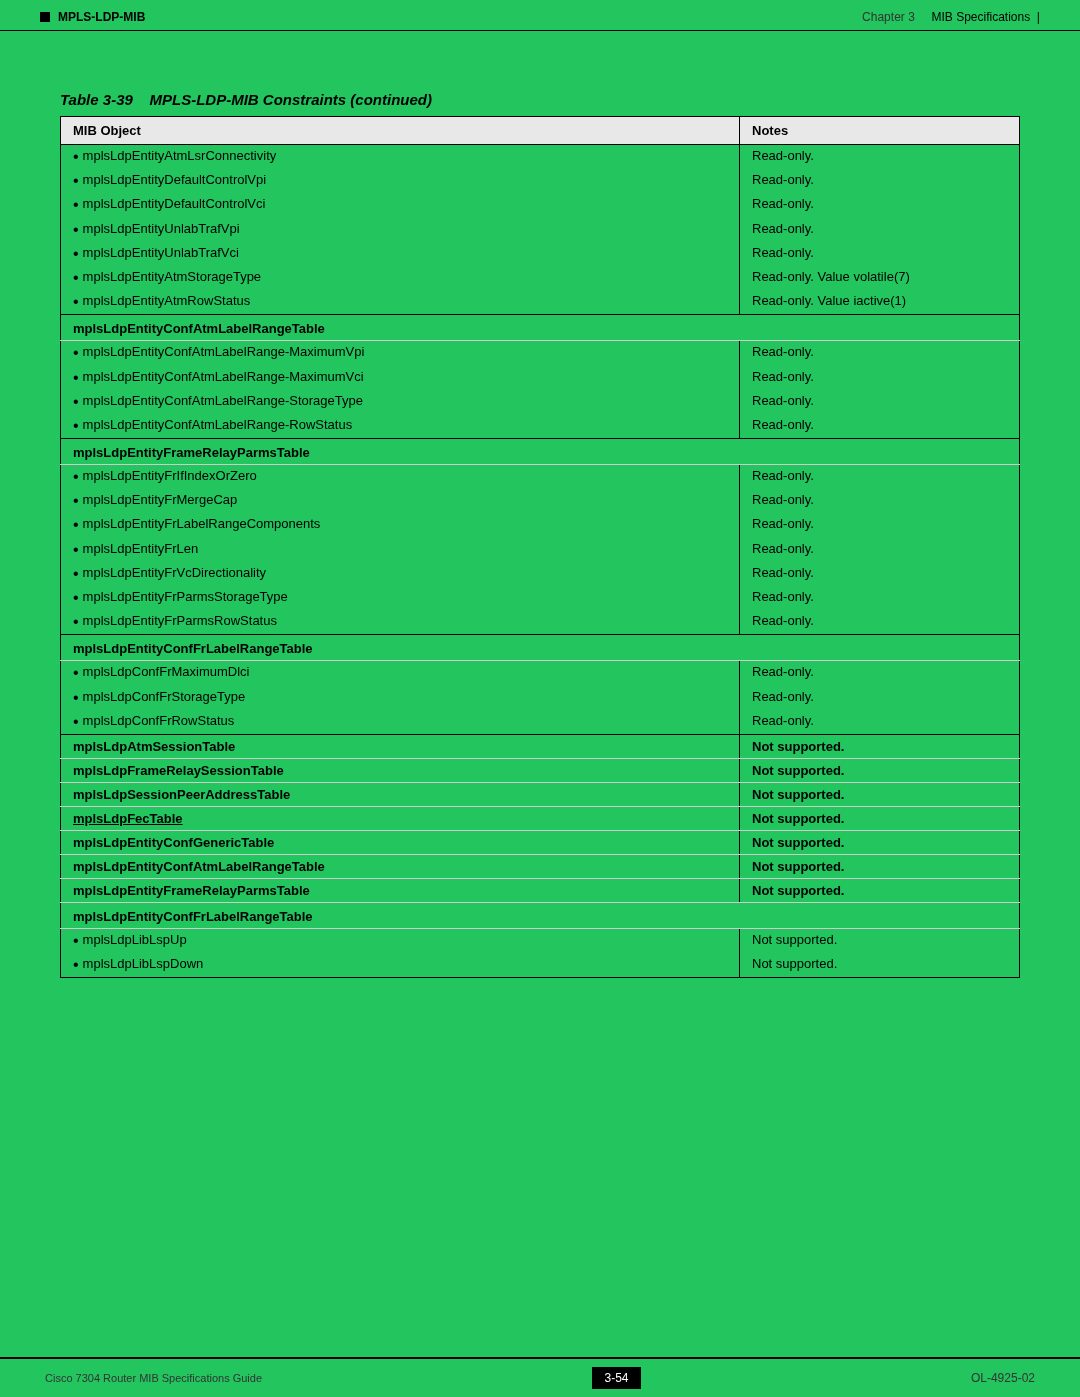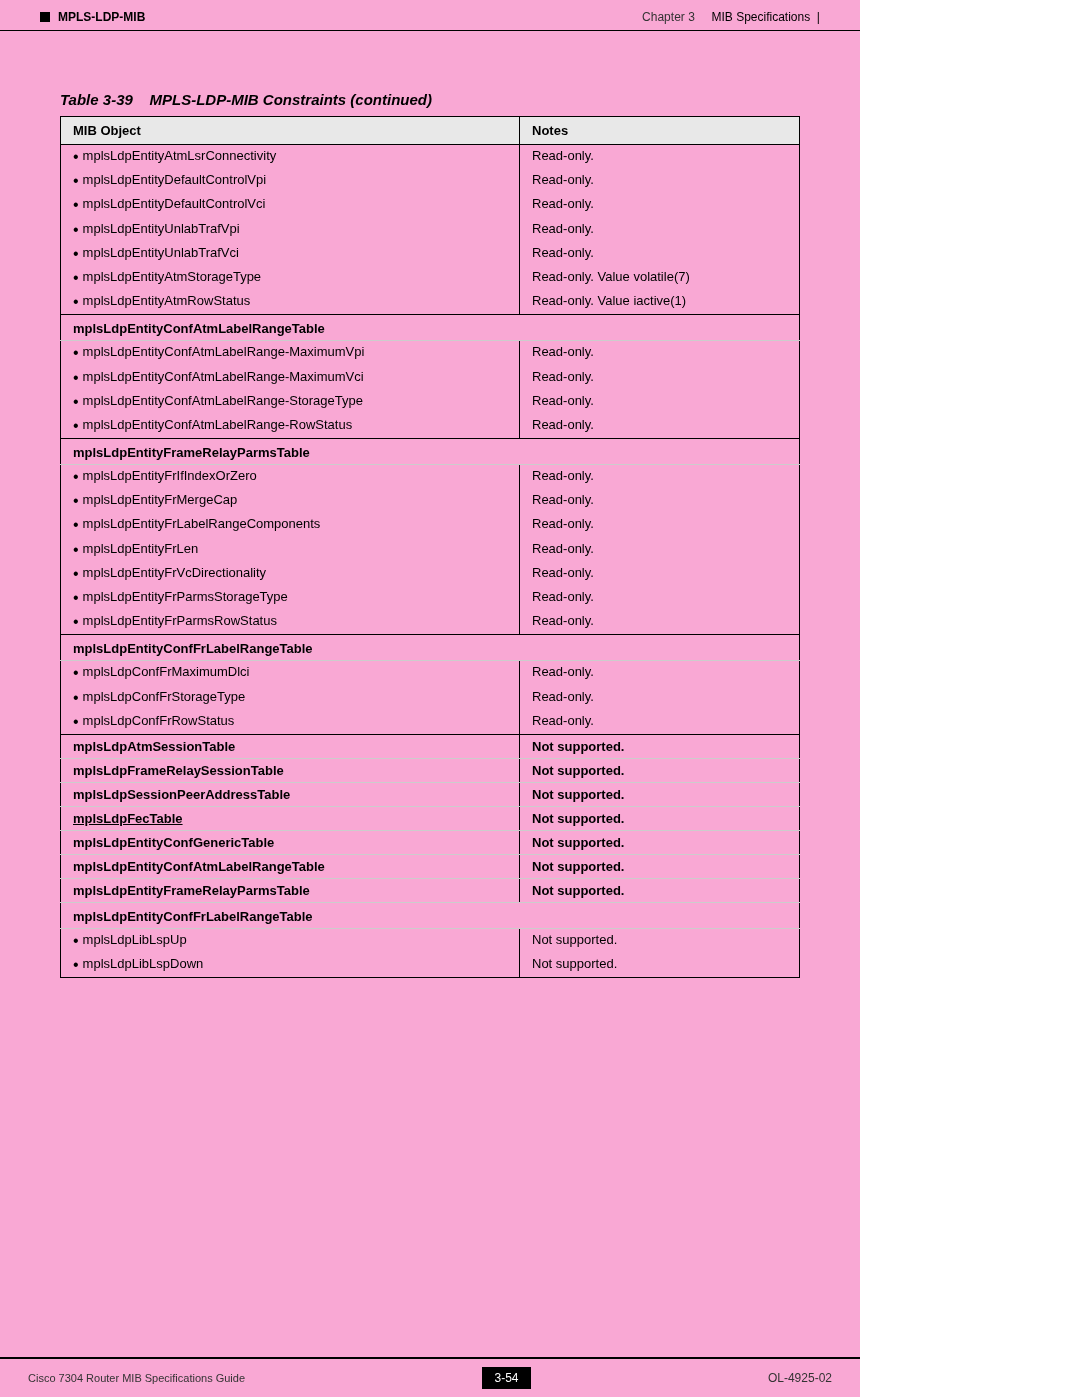--- a/index.html
+++ b/index.html
@@ -6,25 +6,25 @@
     body {
       font-family: Arial, Helvetica, sans-serif;
       font-size: 13px;
       background: #fff;
       color: #000;
       width: 1080px;
       min-height: 1397px;
       position: relative;
     }
     .page {
-      width: 860px;
+      width: 1080px;
       min-height: 1397px;
       padding: 0;
       position: relative;
-      background: #f9a8d4;
+      background: #22c55e;
     }
     
     .page-header {
       display: flex;
       justify-content: space-between;
       align-items: center;
       padding: 10px 40px 6px 40px;
       border-bottom: 1px solid #000;
     }
     .header-left {
@@ -50,21 +50,21 @@
     }
     
     .page-footer {
       position: absolute;
       bottom: 0;
       left: 0;
       right: 0;
       display: flex;
       justify-content: space-between;
       align-items: center;
-      padding: 8px 28px;
+      padding: 8px 45px;
       border-top: 2px solid #000;
     }
     .footer-left {
       font-size: 11px;
       color: #333;
     }
     .footer-page-num {
       background: #000;
       color: #fff;
       padding: 4px 12px;

